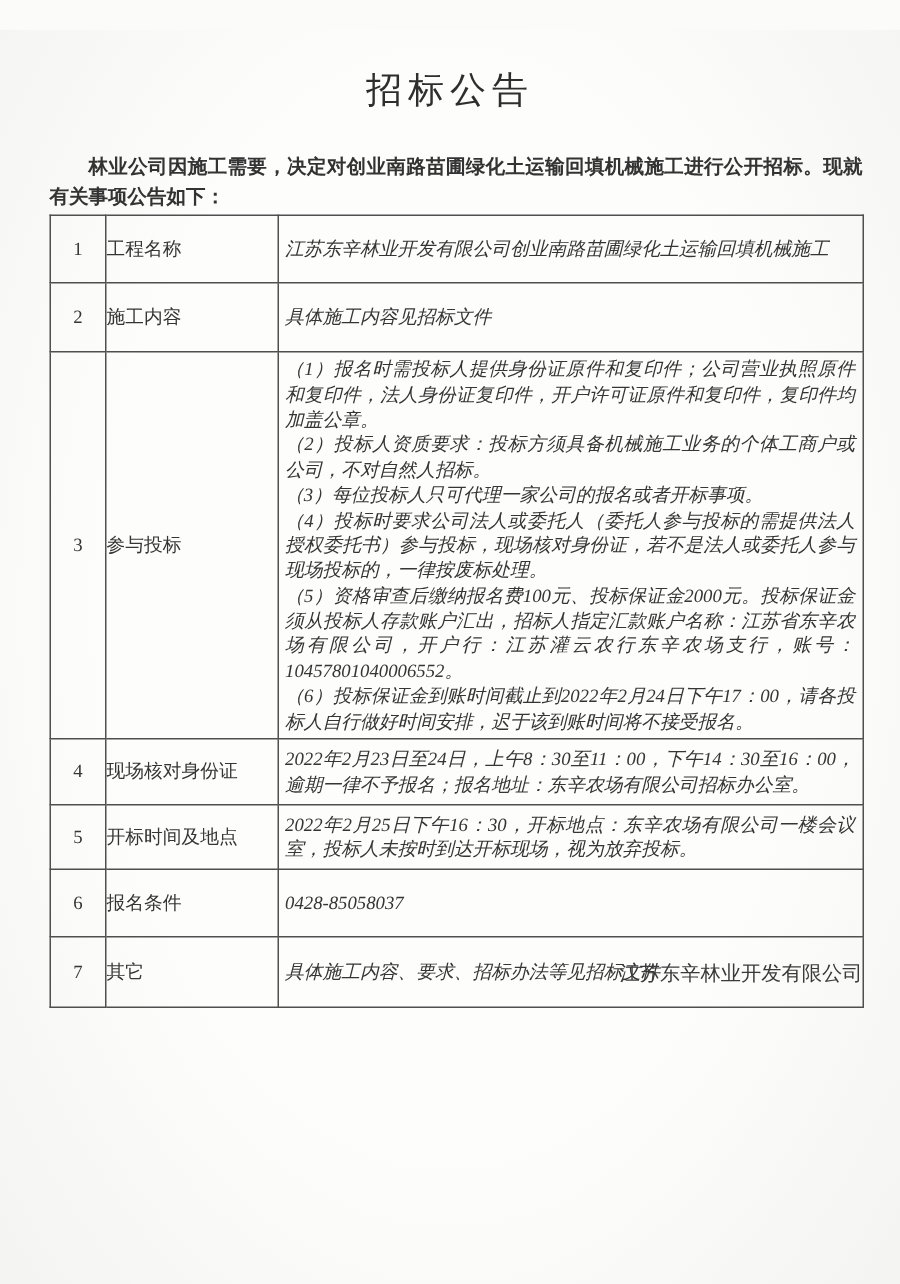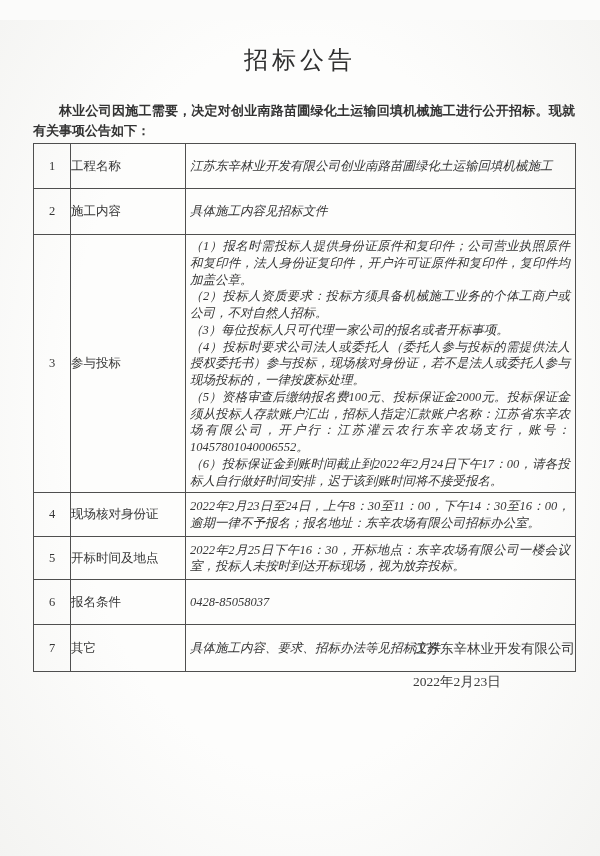--- a/index.html
+++ b/index.html
@@ -125,17 +125,16 @@
       <tr class="r7">
         <td class="col-num">7</td>
         <td class="col-label">其它</td>
         <td class="col-content">具体施工内容、要求、招标办法等见招标文件</td>
       </tr>
     </tbody>
   </table>
 
   <div class="signature-block">
     <div class="sig-company">江苏东辛林业开发有限公司</div>
-    <div class="sig-date">2022年2月23日</div>
   </div>
 
 
 </div>
 
 </body></html>

